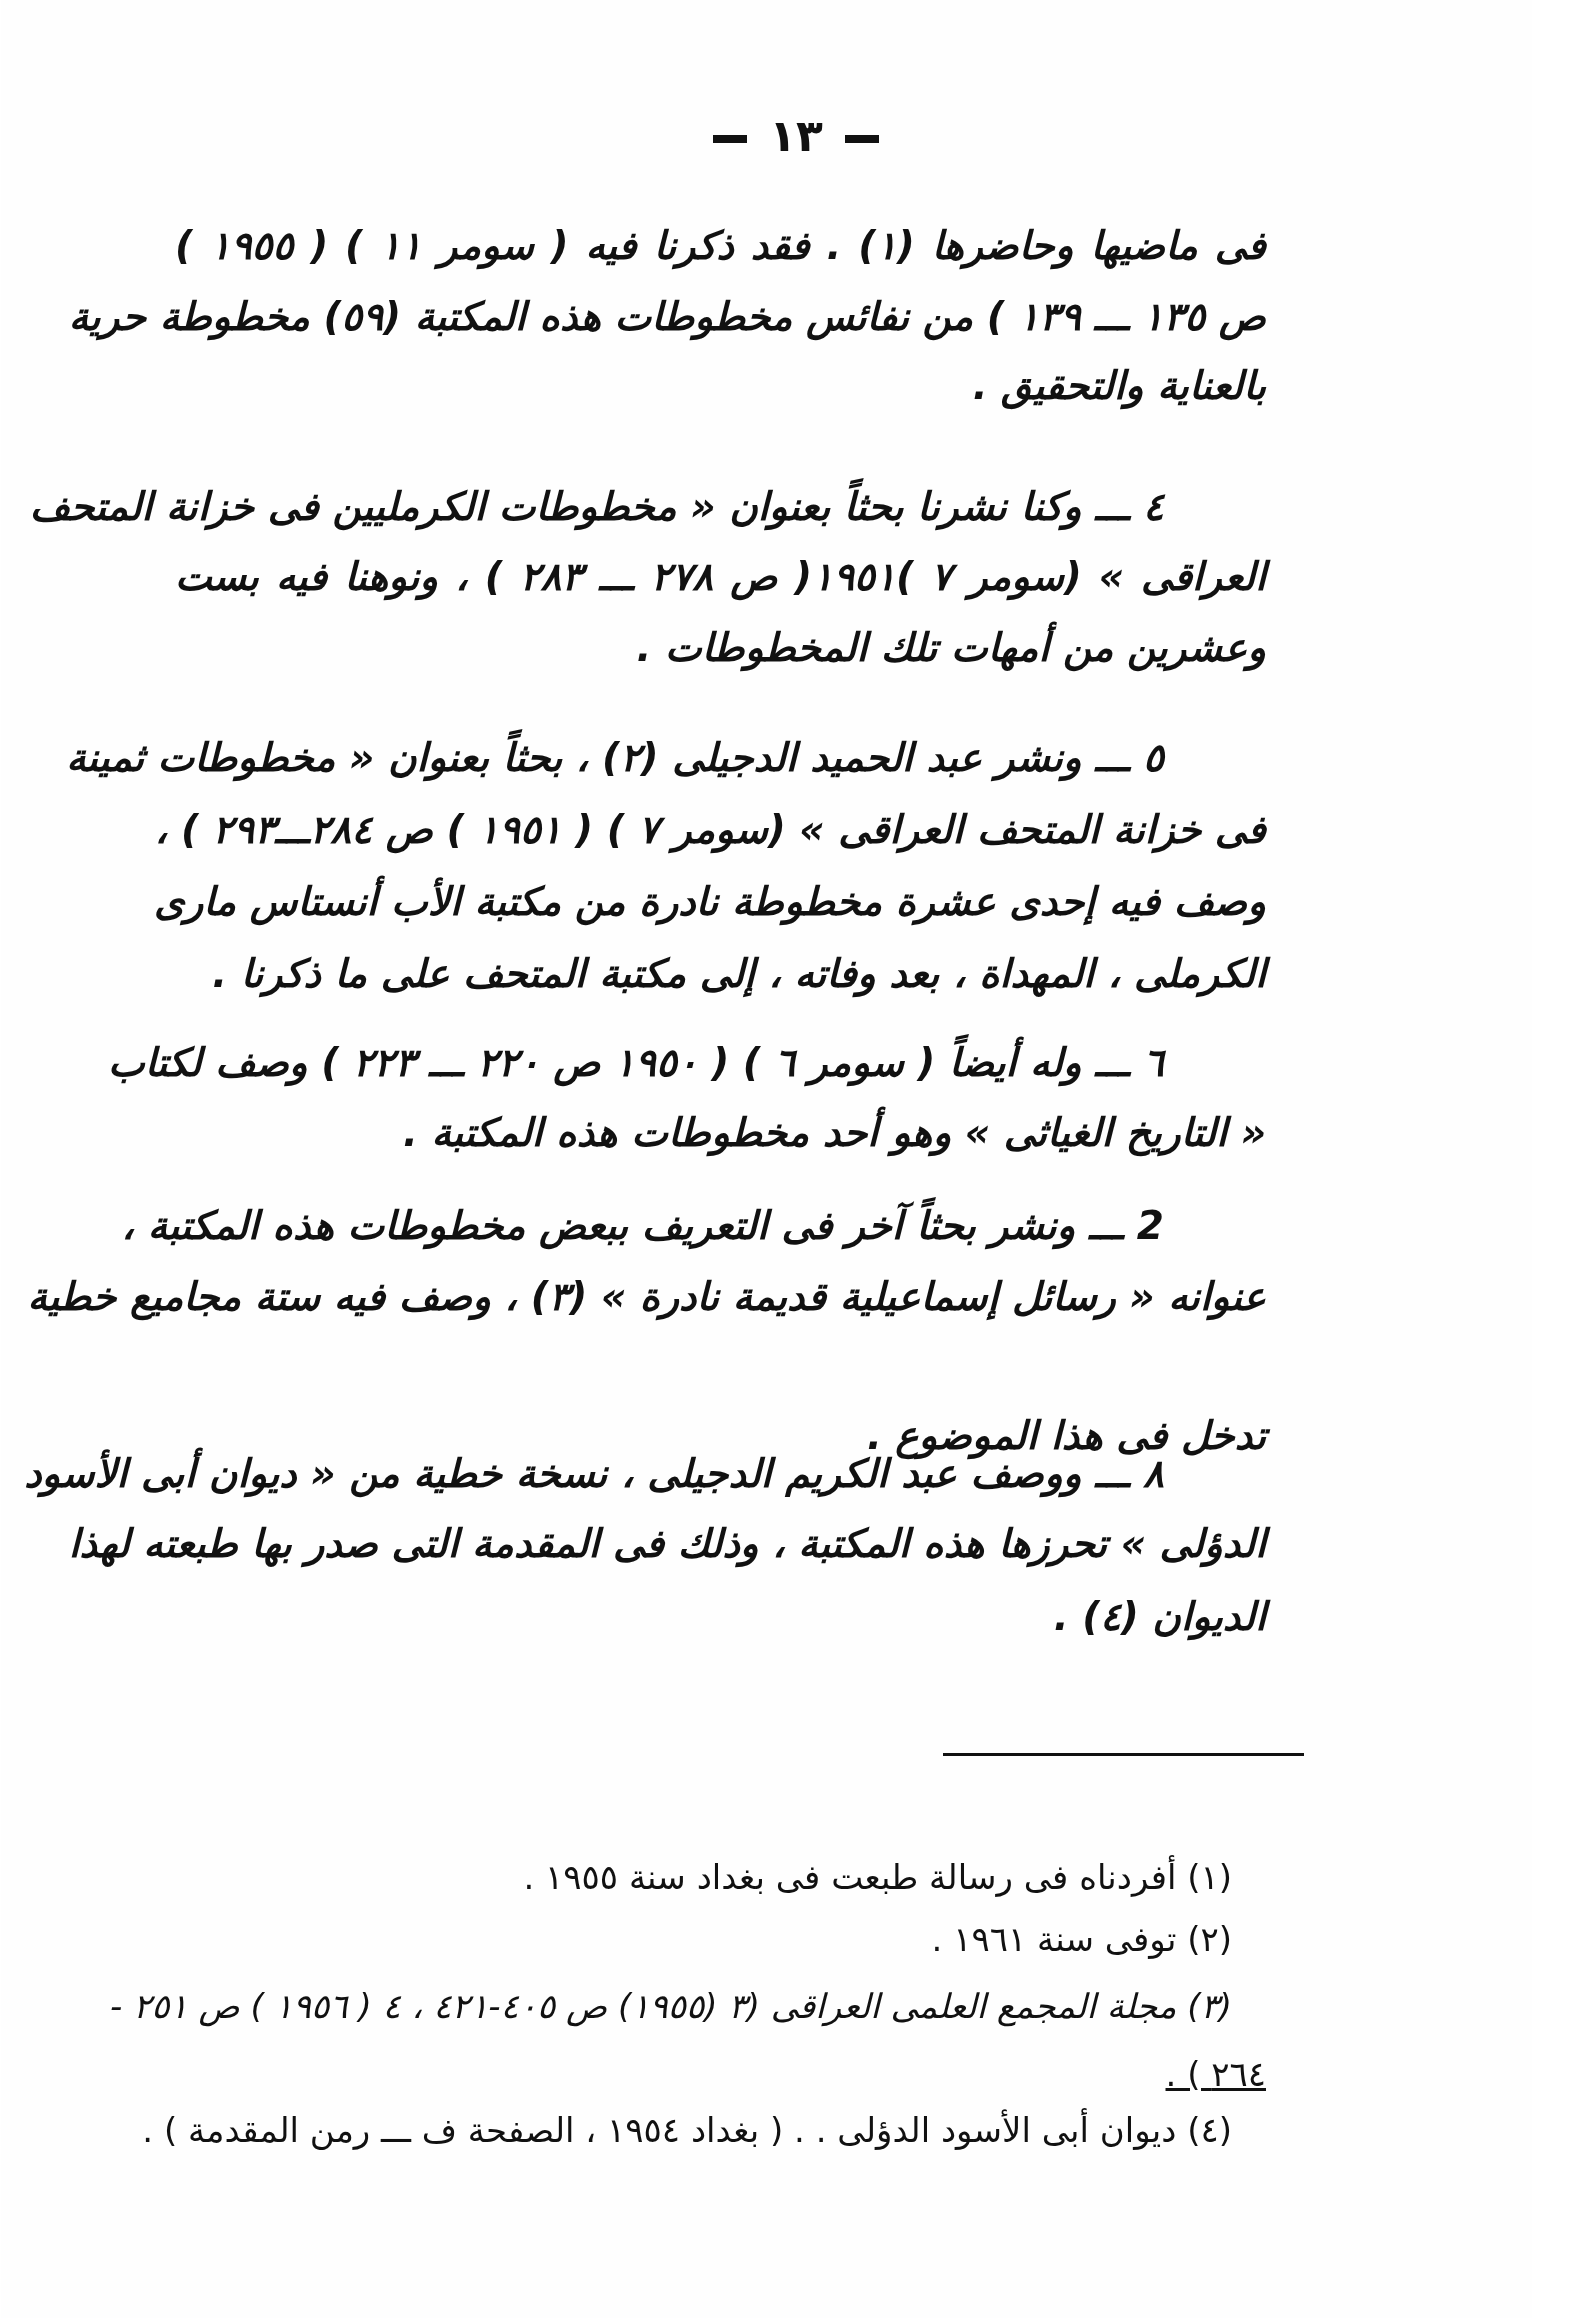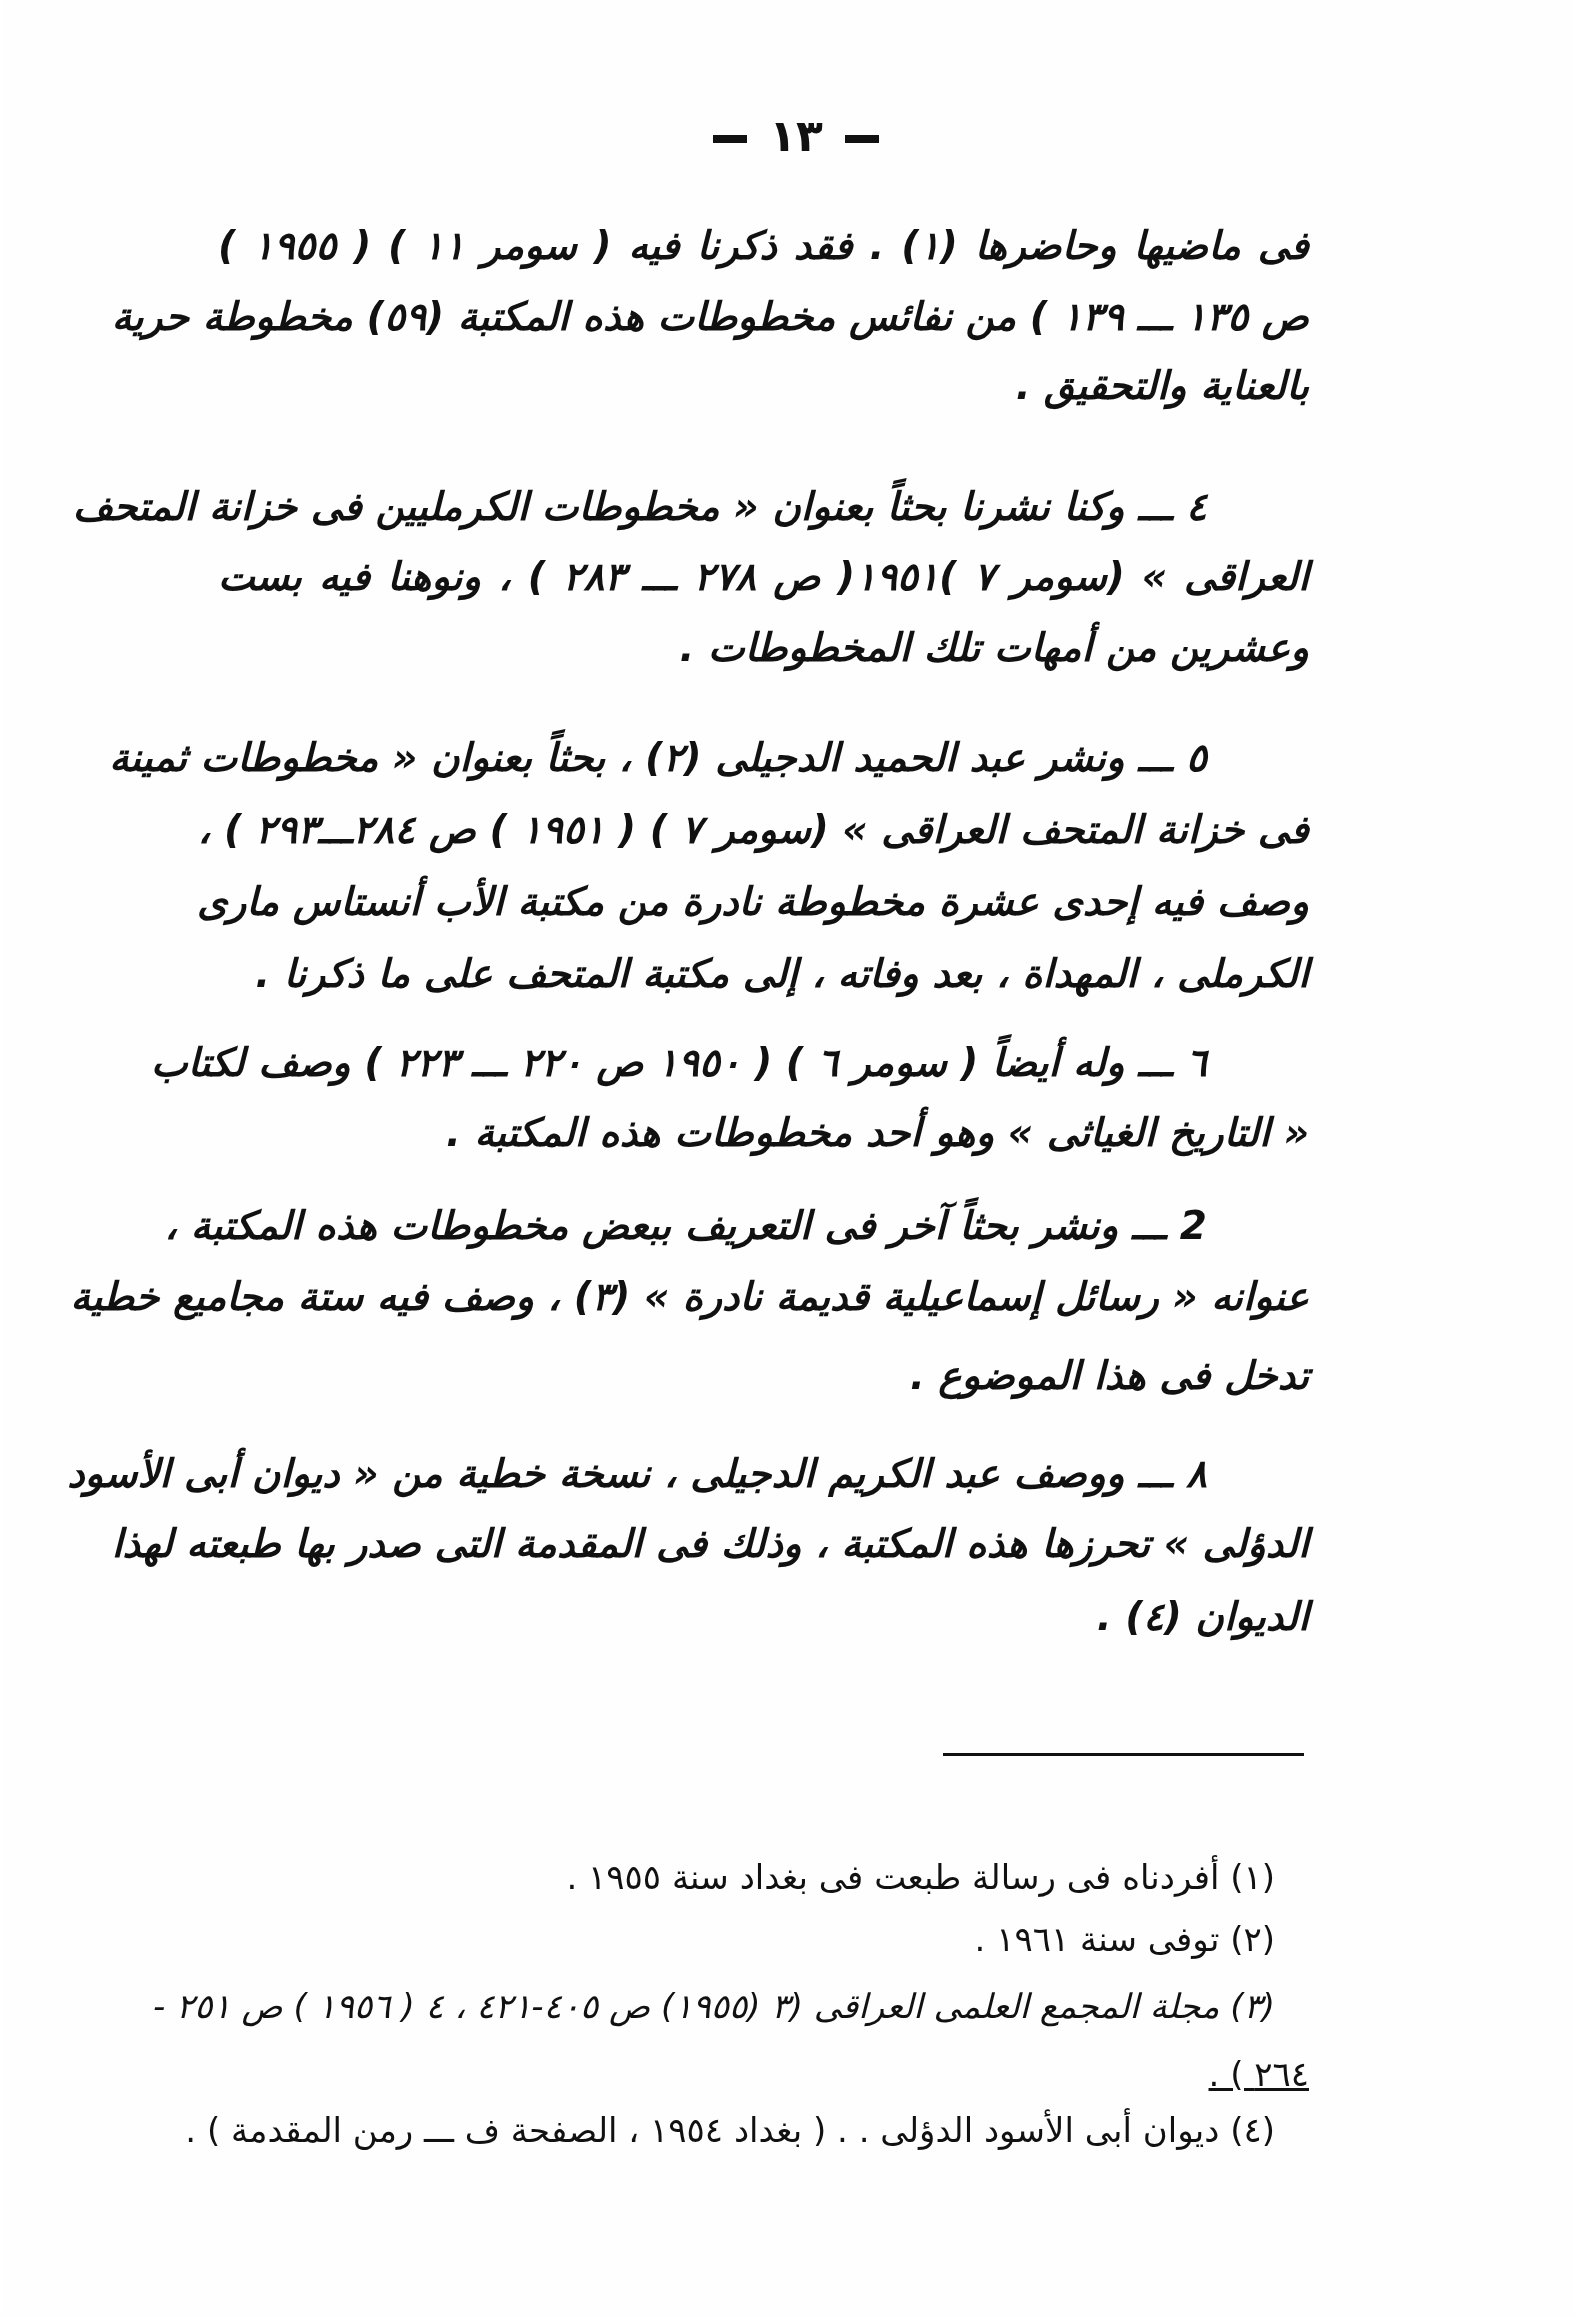--- a/index.html
+++ b/index.html
@@ -1,18 +1,18 @@
 <!DOCTYPE html>
 <html lang="ar" dir="rtl" style="font-size:13.6px"><head>
 <meta charset="utf-8">
 <style>
   html, body { margin:0; padding:0; background:#ffffff; }
   body { width:1592px; height:2319px; position:relative; overflow:hidden;
          font-family:"DejaVu Sans", "Liberation Sans", sans-serif; color:#111; }
-  .page { position:absolute; left:0; top:0; width:1532px; height:2319px; background:#fefefe;padding-left:43px; }
+  .page { position:absolute; left:0; top:0; width:1532px; height:2319px; background:#fefefe; }
   .page-number { position:absolute; top:110px; left:0; width:1592px; text-align:center;
                  font-size:44px; font-weight:bold; direction:rtl; }
   .page-number .dash { display:inline-block; width:34px; height:7.6px; background:#111; vertical-align:middle; margin:0 22px; }
   .line { position:absolute; right:266px; width:1091px; height:71px; line-height:71px;
           font-size:39px; font-weight:bold; direction:rtl; text-align:justify; text-align-last:justify;
           white-space:nowrap; overflow:visible;font-style:italic; }
   .line.last { text-align-last:right; }
   .line.indent { padding-right:102px; box-sizing:border-box; }
   .rule { position:absolute; top:1753px; left:943px; width:361px; height:3.4px; background:#111; }
   .fn { position:absolute; right:300px; width:1060px; height:59px; line-height:59px;
@@ -49,21 +49,21 @@
   </div>
 
   <div>
     <div class="line indent" style="top:1027px">٦ ـــ وله أيضاً ( سومر ٦ ) ( ١٩٥٠ ص ٢٢٠ ـــ ٢٢٣ ) وصف لكتاب</div>
     <div class="line last" style="top:1097px">« التاريخ الغياثى » وهو أحد مخطوطات هذه المكتبة .</div>
   </div>
 
   <div>
     <div class="line indent" style="top:1190px">2 ـــ ونشر بحثاً آخر فى التعريف ببعض مخطوطات هذه المكتبة ،</div>
     <div class="line" style="top:1261px">عنوانه « رسائل إسماعيلية قديمة نادرة » (٣) ، وصف فيه ستة مجاميع خطية</div>
-    <div class="line last" style="top:1340px">تدخل فى هذا الموضوع .</div>
+    <div class="line last" style="top:1400px">تدخل فى هذا الموضوع .</div>
   </div>
 
   <div>
     <div class="line indent" style="top:1438px">٨ ـــ ووصف عبد الكريم الدجيلى ، نسخة خطية من « ديوان أبى الأسود</div>
     <div class="line" style="top:1508px">الدؤلى » تحرزها هذه المكتبة ، وذلك فى المقدمة التى صدر بها طبعته لهذا</div>
     <div class="line last" style="top:1581px">الديوان (٤) .</div>
   </div>
 
   <div class="rule"></div>
 

